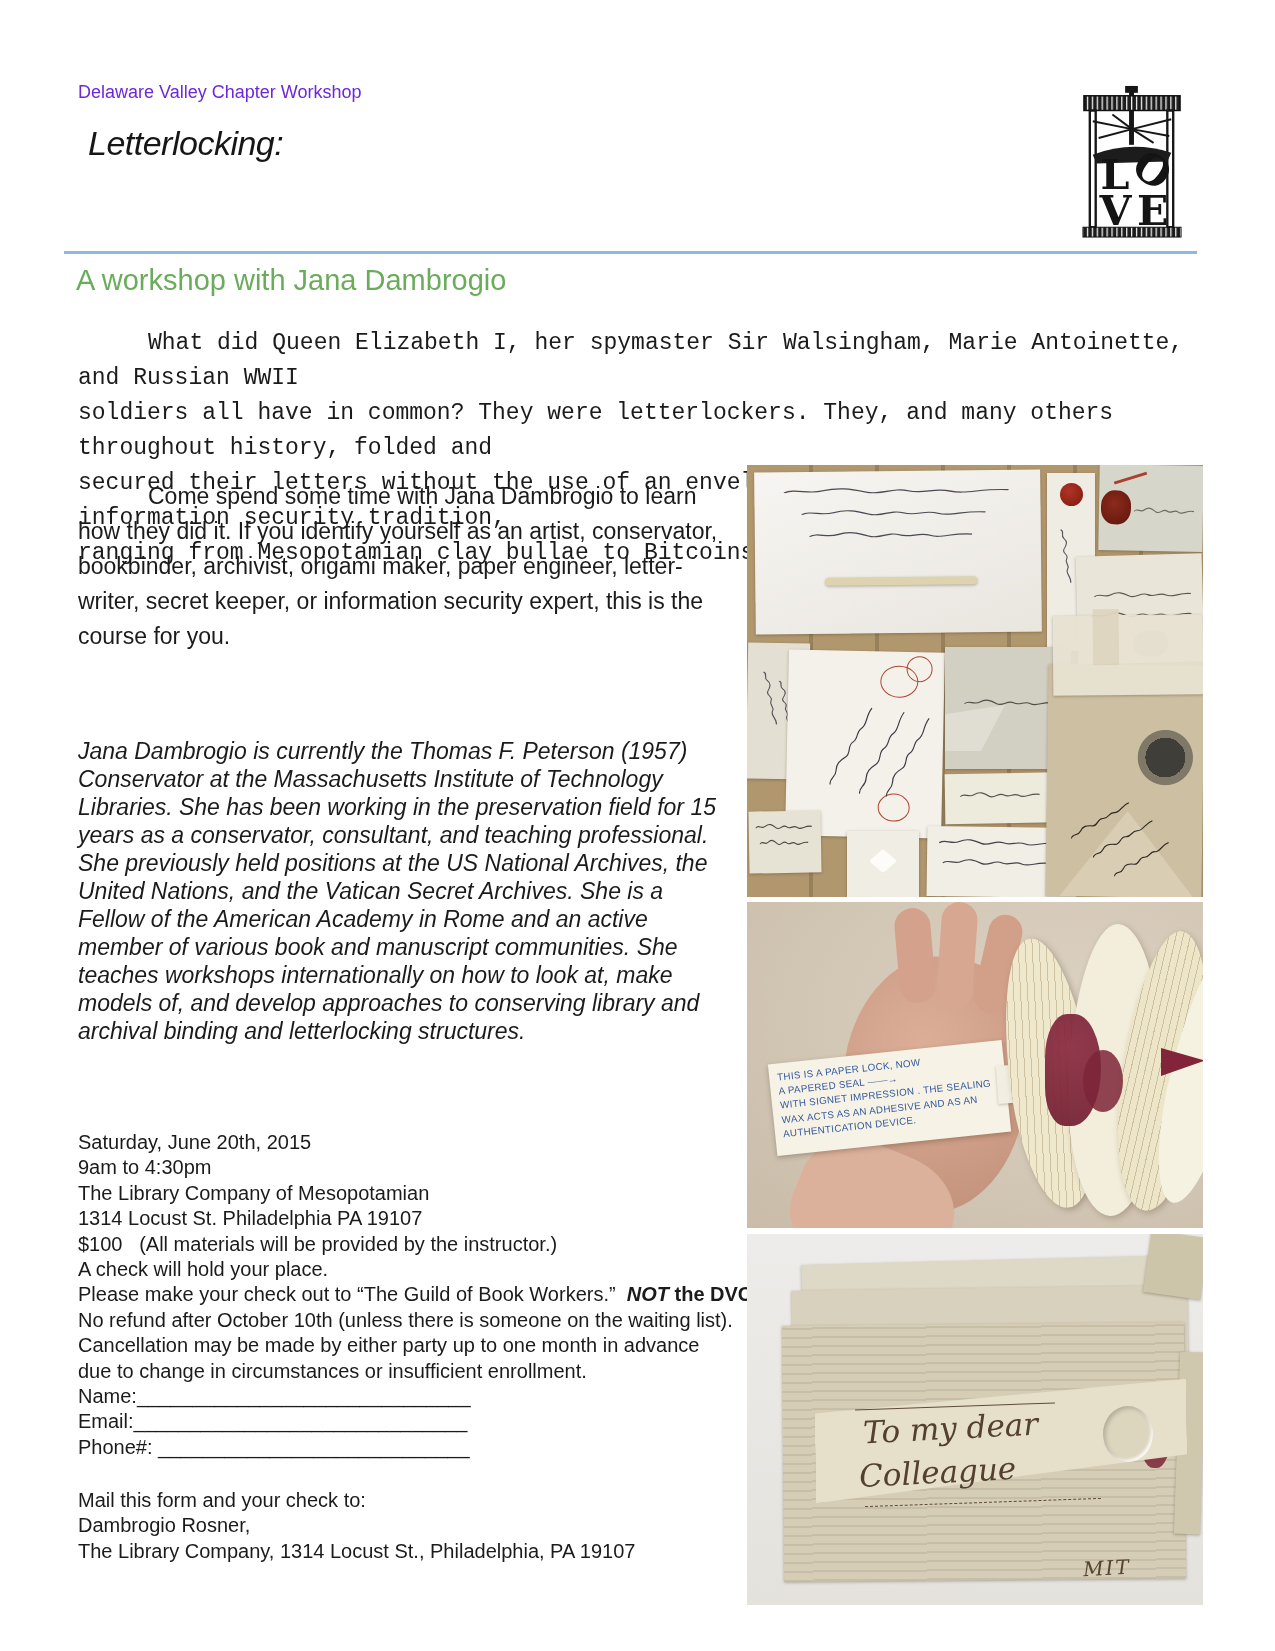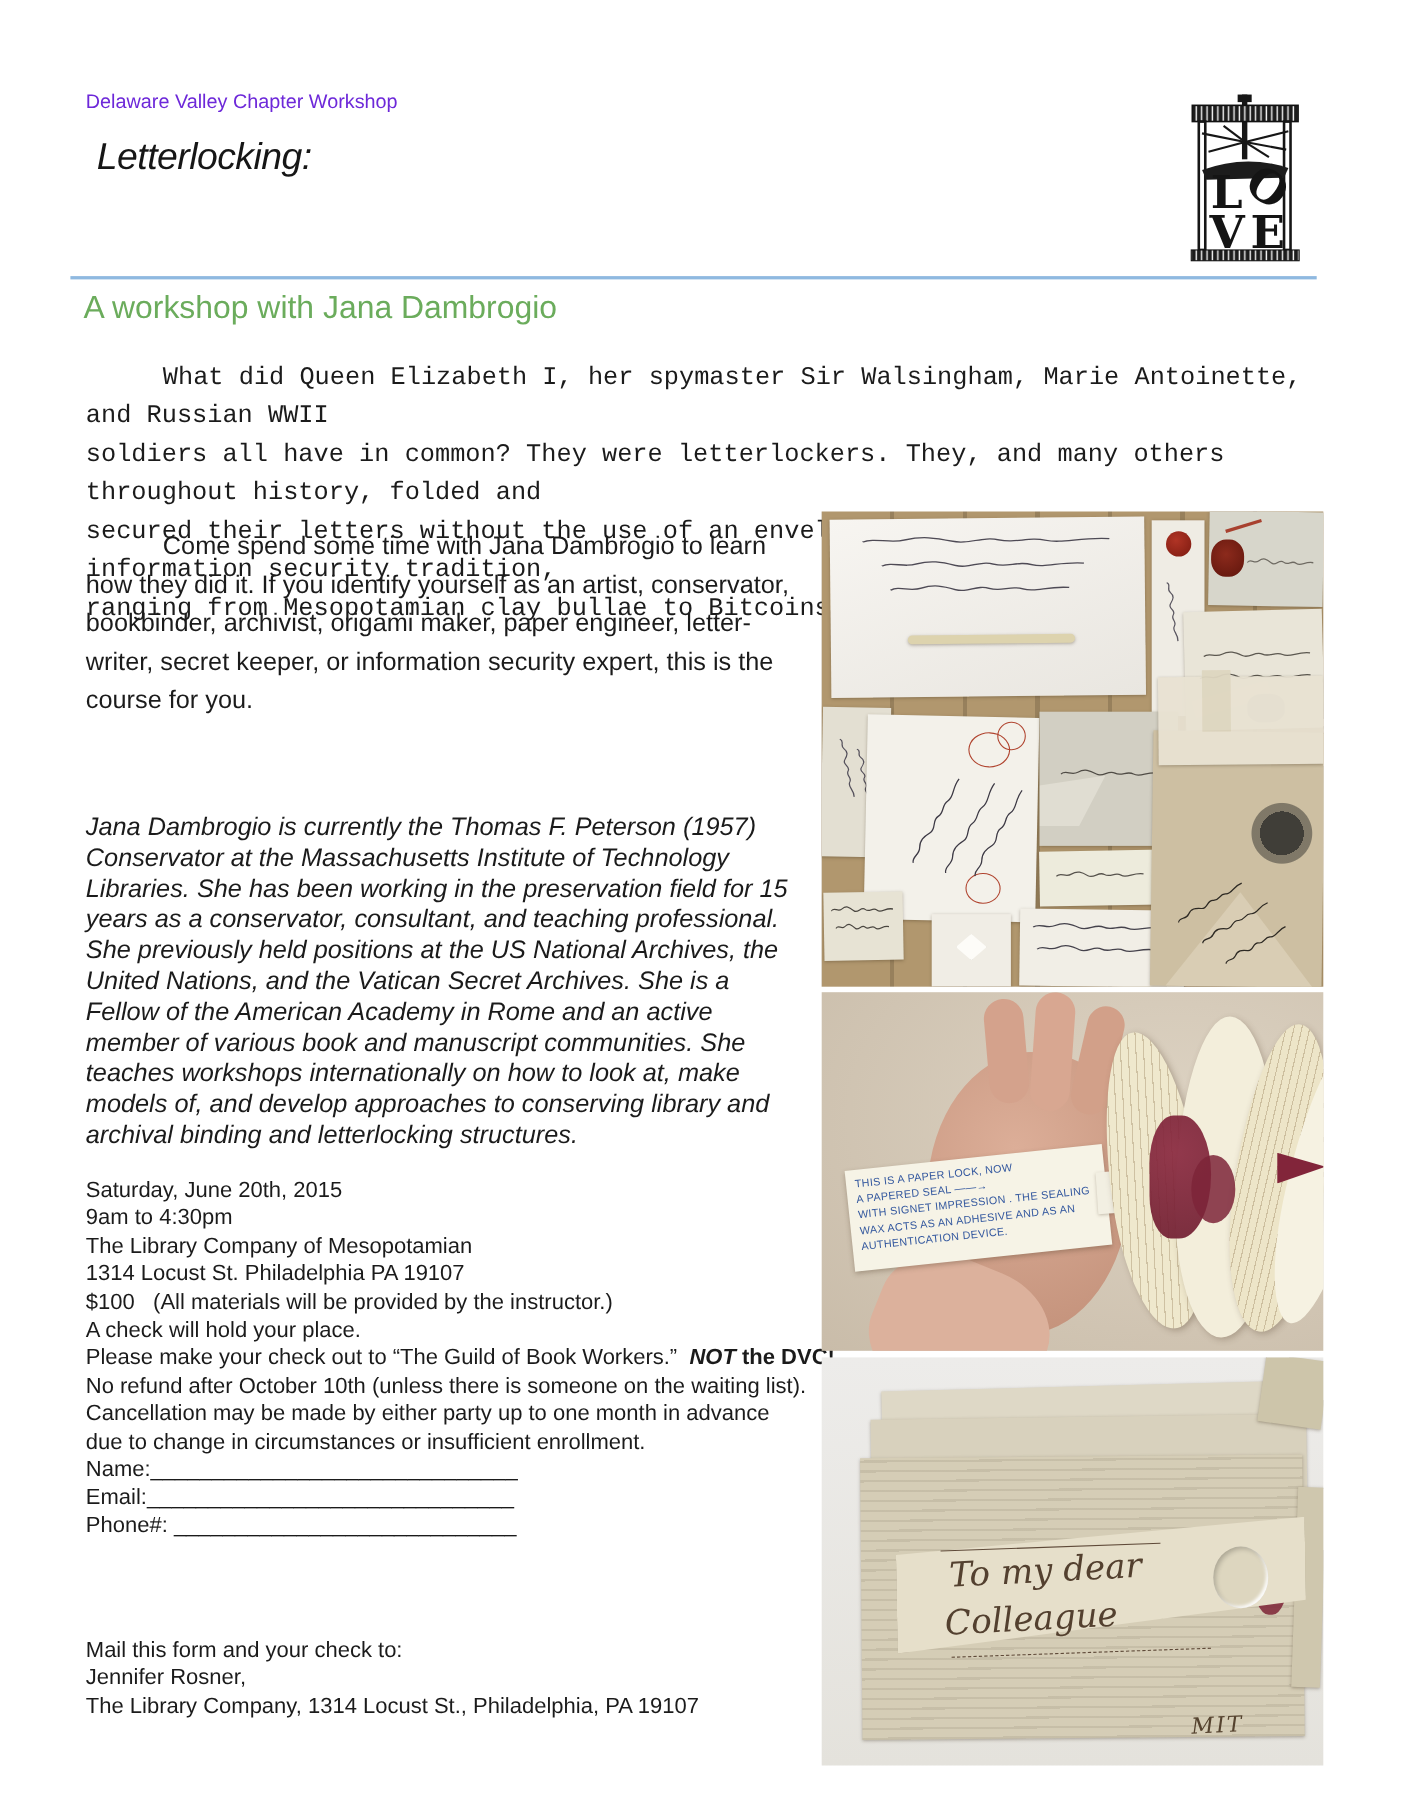--- a/index.html
+++ b/index.html
@@ -8,21 +8,21 @@
   .abs{position:absolute;}
   .kicker{left:78px;top:82px;font-size:18px;color:#6d28d9;}
   .t1{left:76px;top:124px;font-size:34px;font-style:italic;letter-spacing:-.5px;color:#161616;margin-left:12px;}
   .t2{left:76px;top:182px;font-size:40px;font-style:italic;color:#161616;}
   .rule{left:64px;top:251px;width:1133px;height:3px;background:#8FB9E0;}
   .sub{left:76px;top:264px;font-size:29px;color:#6BAC5C;}
   .body-par{font-size:23px;line-height:35px;white-space:pre-line;}
   .p1{left:78px;top:326px;width:1120px;text-indent:70px;font-family:Liberation Mono, monospace;}
   .p2{left:78px;top:479px;width:700px;text-indent:70px;}
   .bio{left:78px;top:737px;width:700px;font-size:23px;line-height:28px;font-style:italic;white-space:pre-line;}
-  .details{left:78px;top:1070px;width:700px;}
+  .details{left:78px;top:1130px;width:700px;}
   .mail{left:78px;top:1488px;width:700px;}
   .dline{font-size:20px;line-height:25.4px;white-space:pre-wrap;}
   .b{font-weight:bold;}
   .bi{font-weight:bold;font-style:italic;margin-top:20px;}
   .logo{left:1078px;top:84px;width:108px;height:155px;}
   
   .photo{position:absolute;left:747px;width:456px;overflow:hidden;}
   .ph-top{top:465px;height:432px;background:repeating-linear-gradient(90deg,#b1976e 0 62px,#97805c 62px 66px);}
   .ph-mid{top:902px;height:326px;background:radial-gradient(ellipse at 70% 35%,#ddd3c3,#c9bca9);}
   .ph-bot{top:1234px;height:371px;background:linear-gradient(180deg,#edecea,#e4e2dc);}
@@ -112,21 +112,21 @@
     <div class="dline">No refund after October 10th (unless there is someone on the waiting list).</div>
     <div class="dline">Cancellation may be made by either party up to one month in advance</div>
     <div class="dline">due to change in circumstances or insufficient enrollment.</div>
     <div class="dline">Name:______________________________</div>
     <div class="dline">Email:______________________________</div>
     <div class="dline">Phone#: ____________________________</div>
   </div>
 
   <div class="abs mail">
     <div class="dline">Mail this form and your check to:</div>
-    <div class="dline">Jennifer Rosner,</div>
+    <div class="dline">Dambrogio Rosner,</div>
     <div class="dline">The Library Company, 1314 Locust St., Philadelphia, PA 19107</div>
   </div>
 
   <div class="photo ph-top">
     <div class="pp" style="left:8px;top:6px;width:286px;height:162px;background:linear-gradient(160deg,#f7f5f1,#e9e6e0);transform:rotate(-.6deg);">
       <svg class="sq" style="left:26px;top:14px;width:232px;" viewBox="0 0 120 12" preserveAspectRatio="none">
           <path d="M2 8C8 3 14 10 22 6S36 4 44 8 58 3 66 7 80 4 88 8 104 5 118 7"></path>
         </svg>
       <svg class="sq" style="left:44px;top:36px;width:190px;" viewBox="0 0 120 12" preserveAspectRatio="none">
           <path d="M2 8C8 3 14 10 22 6S36 4 44 8 58 3 66 7 80 4 88 8 104 5 118 7"></path>

